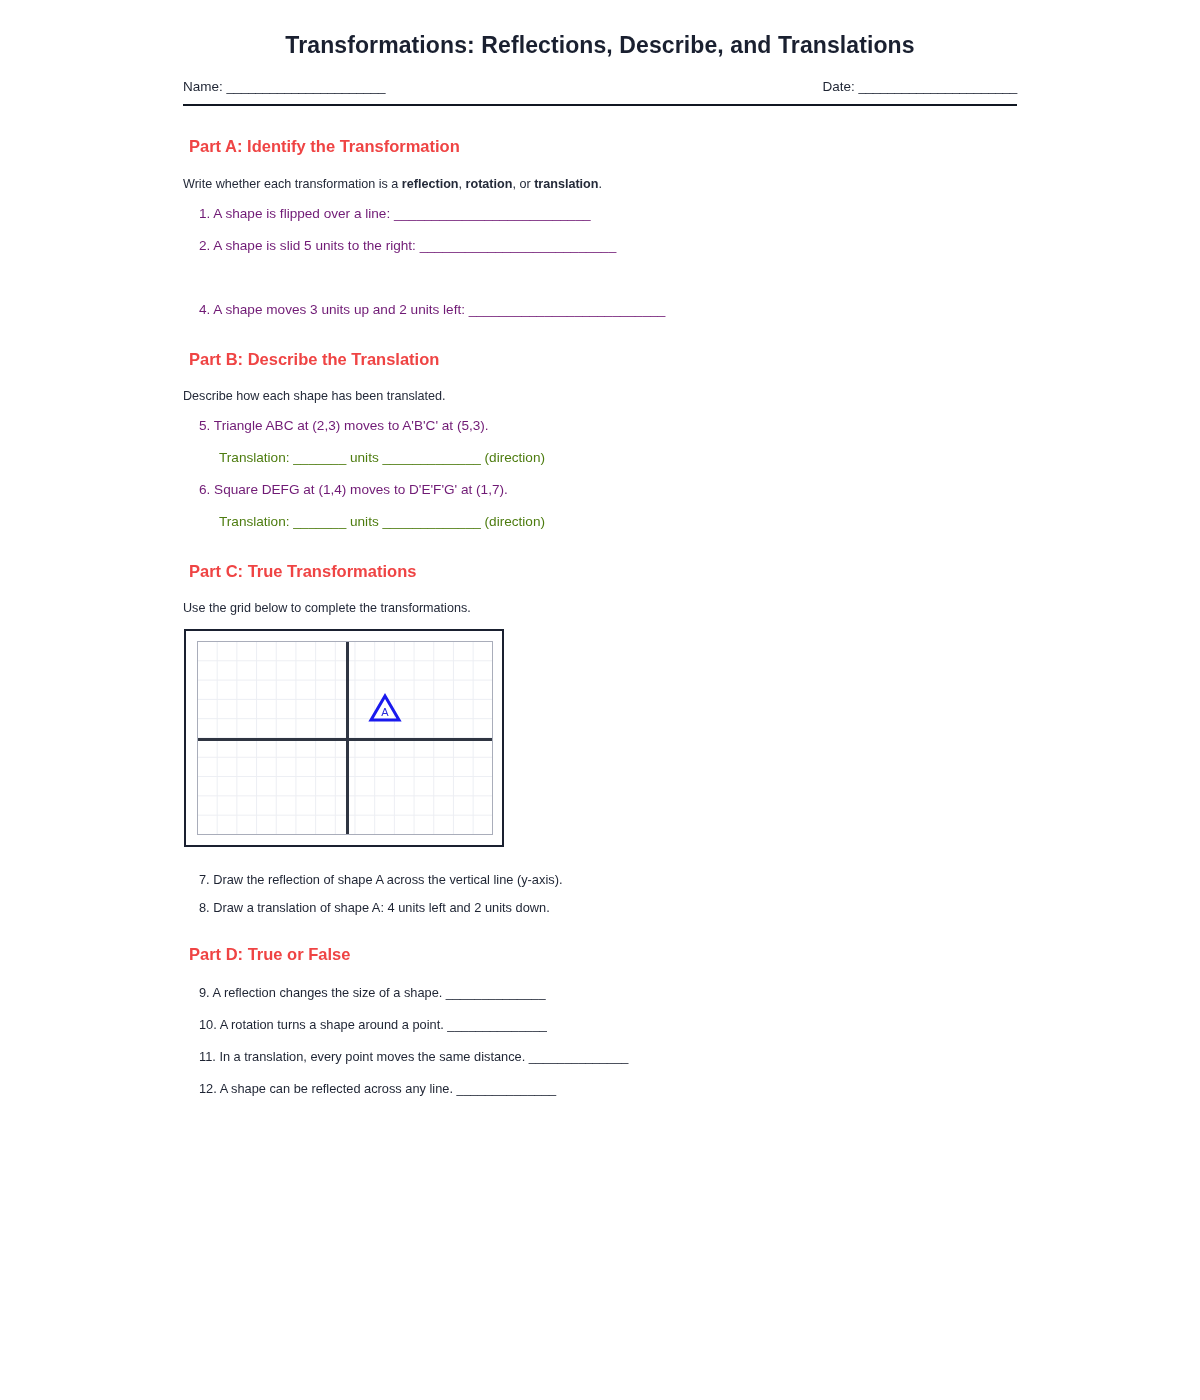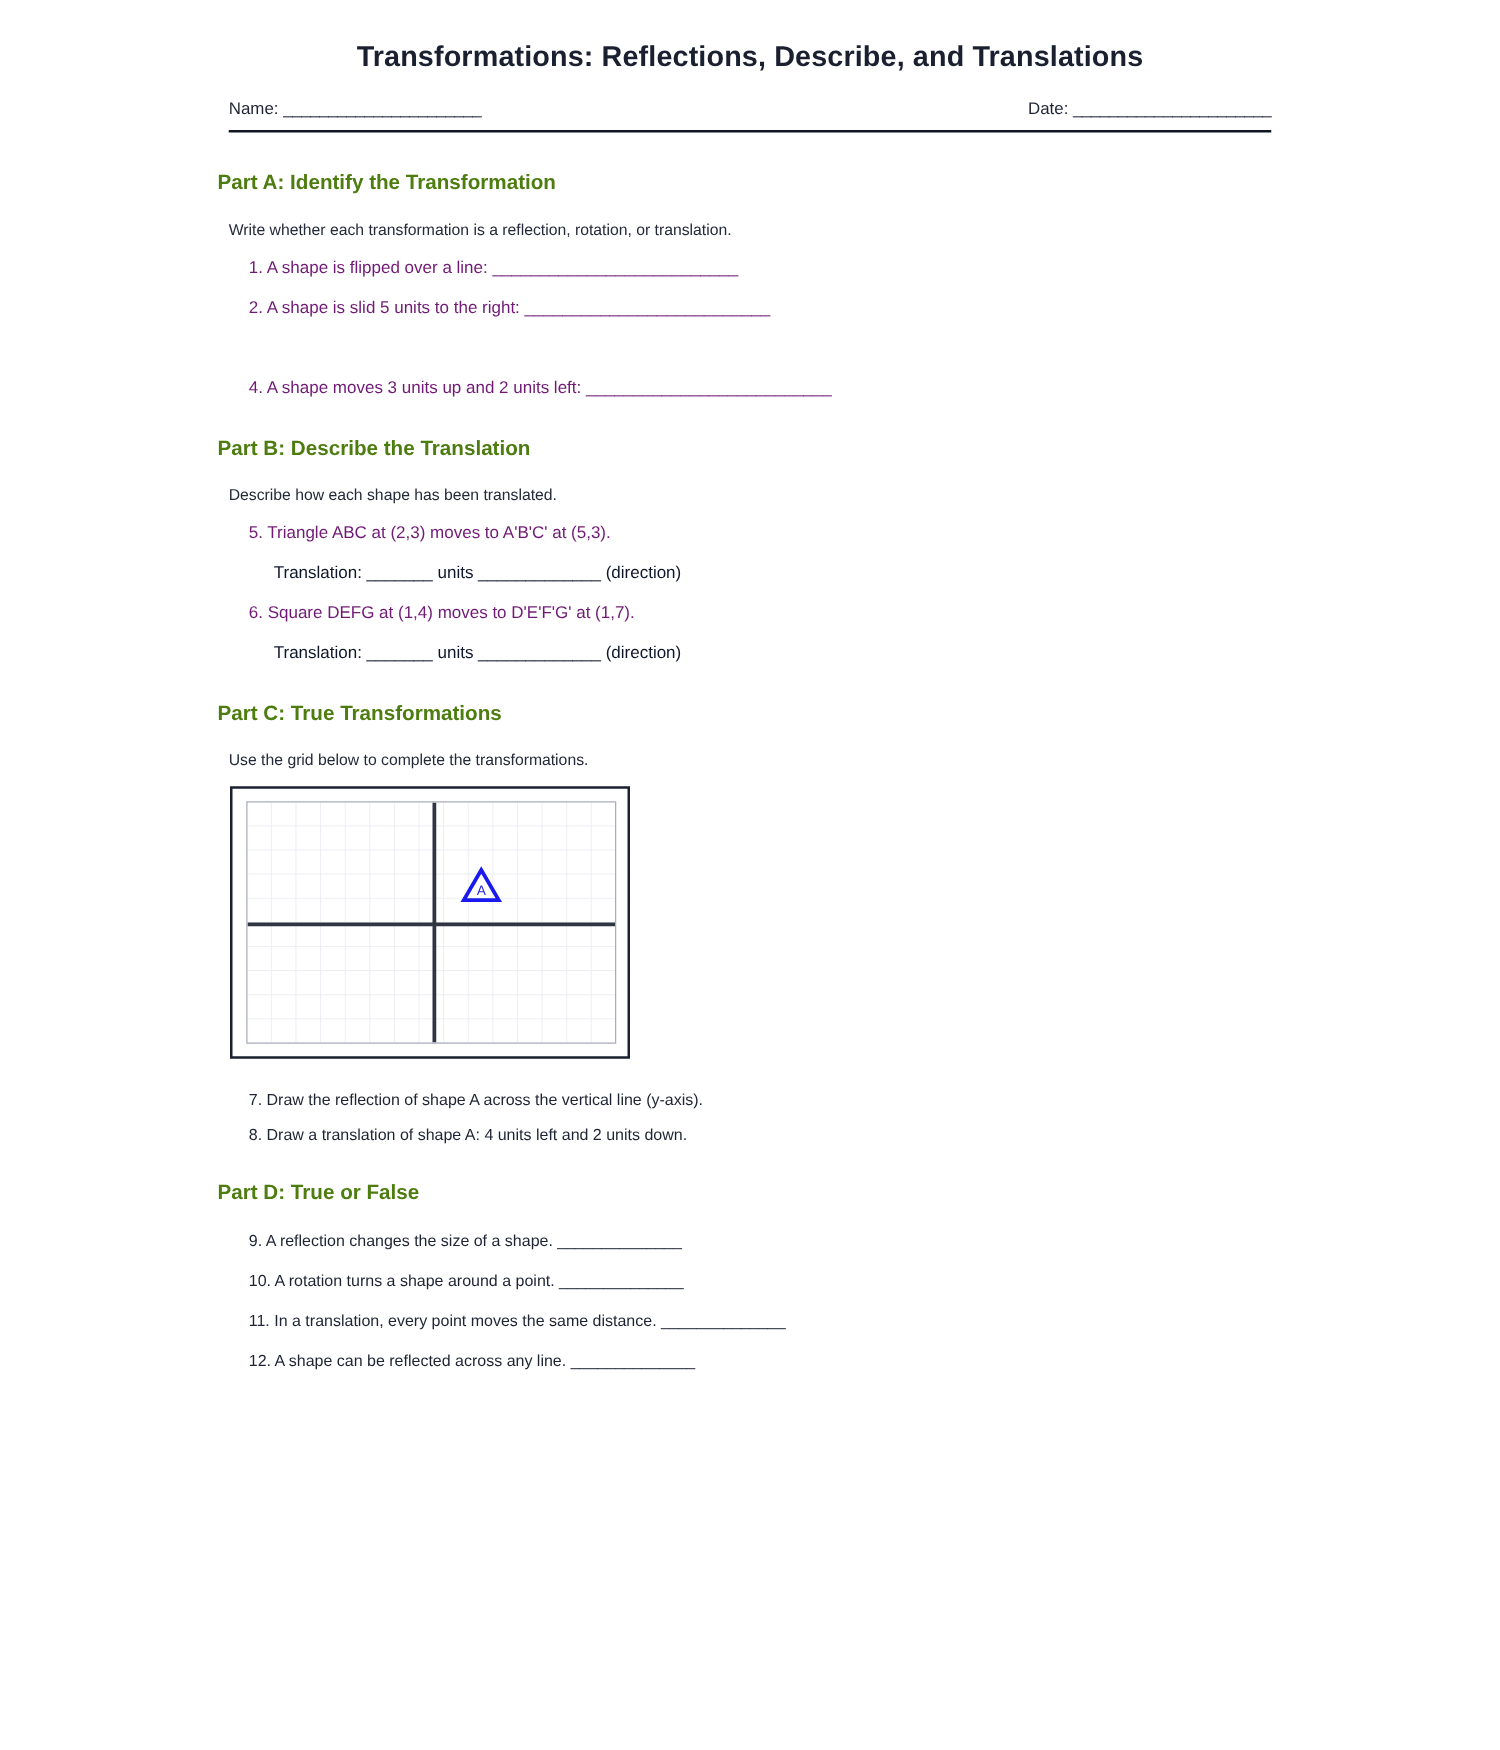--- a/index.html
+++ b/index.html
@@ -45,44 +45,44 @@
   .hrule {
     position: absolute;
     left: 183px;
     top: 104px;
     width: 834px;
     height: 2px;
     background: #111722;
   }
   .sec-head {
     position: absolute;
-    left: 174px;
+    left: 189px;
     font-size: 16.5px;
     font-weight: bold;
-    color: #4d7c0f;
+    color: #ef4444;
   }
   .sec-intro {
     position: absolute;
     left: 183px;
     font-size: 12.6px;
     color: #242a39;
   }
-  .sec-intro b { font-weight: normal; }
+  .sec-intro b { font-weight: bold; }
   .item {
     position: absolute;
     left: 199px;
     font-size: 13.6px;
     color: #701a75;
     white-space: pre;
   }
   .sub-item {
     position: absolute;
     left: 219px;
     font-size: 13.6px;
-    color: #0f172a;
+    color: #4d7c0f;
     white-space: pre;
   }
   .small-item {
     position: absolute;
     left: 199px;
     font-size: 12.8px;
     color: #1e2433;
     white-space: pre;
   }
 

